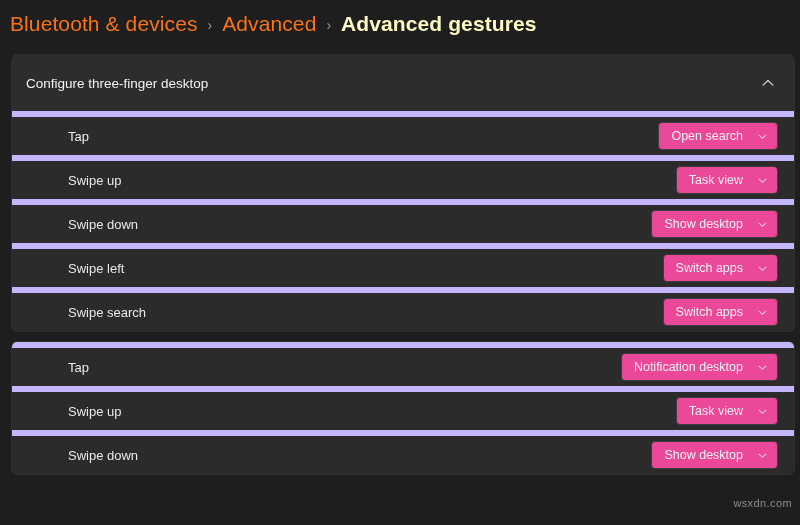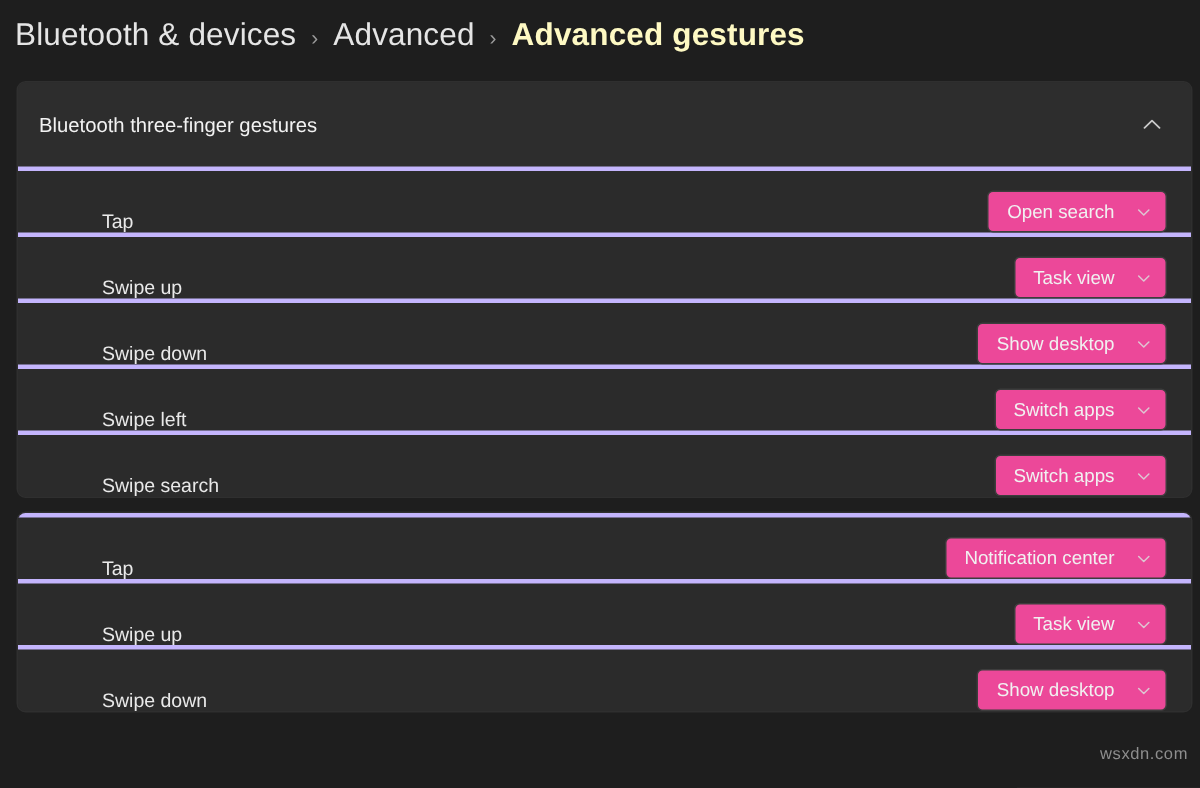--- a/index.html
+++ b/index.html
@@ -21,21 +21,21 @@
   .breadcrumb {
     height: 48px;
     display: flex;
     align-items: center;
     padding: 0 0 0 10px;
     gap: 10px;
   }
   .crumb {
     font-size: 21px;
     font-weight: 400;
-    color: #e5e5e5;
+    color: #f97316;
     letter-spacing: 0.1px;
     white-space: nowrap;
   }
   .crumb.current {
     color: #fef9c3;
     font-weight: 600;
   }
   .crumb-sep {
     font-size: 14px;
     color: #9a9a9a;
@@ -75,23 +75,23 @@
     width: 16px;
     height: 16px;
     display: block;
     flex: none;
     opacity: 0.85;
   }
 
   .row {
     height: 44px;
     display: flex;
-    align-items: flex-end;
+    align-items: center;
     padding: 0 16px 0 56px;
-    border-top: 3px solid #c4b5fd;
+    border-top: 6px solid #c4b5fd;
     background: #2b2b2b;
     gap: 34px;
   }
   .row-label {
     flex: 1;
     font-size: 13px;
     color: #e9e9e9;
     font-weight: 400;
   }
 
@@ -142,21 +142,21 @@
   <span class="crumb">Advanced</span>
   <span class="crumb-sep">›</span>
   <span class="crumb current">Advanced gestures</span>
 </div>
 
 <div class="scroll-area">
 
   <div class="card">
 
     <div class="card-header">
-      <span class="card-header-title">Bluetooth three-finger gestures</span>
+      <span class="card-header-title">Configure three-finger desktop</span>
       <svg class="chev-up" viewBox="0 0 16 16">
         <path d="M3 10.2 L8 5.4 L13 10.2" fill="none" stroke="#e6e6e6" stroke-width="1.2" stroke-linecap="round" stroke-linejoin="round"></path>
       </svg>
     </div>
 
     <div class="row">
       <span class="row-label">Tap</span>
       <div class="dropdown">
         <span class="dropdown-value">Open search</span>
         <svg class="chev-down" viewBox="0 0 12 12">
@@ -206,21 +206,21 @@
     </div>
 
   </div>
 
   <div class="card">
 
 
     <div class="row">
       <span class="row-label">Tap</span>
       <div class="dropdown">
-        <span class="dropdown-value">Notification center</span>
+        <span class="dropdown-value">Notification desktop</span>
         <svg class="chev-down" viewBox="0 0 12 12">
           <path d="M2.3 4.4 L6 8 L9.7 4.4" fill="none" stroke="#dcdcdc" stroke-width="1.1" stroke-linecap="round" stroke-linejoin="round"></path>
         </svg>
       </div>
     </div>
 
     <div class="row">
       <span class="row-label">Swipe up</span>
       <div class="dropdown">
         <span class="dropdown-value">Task view</span>

